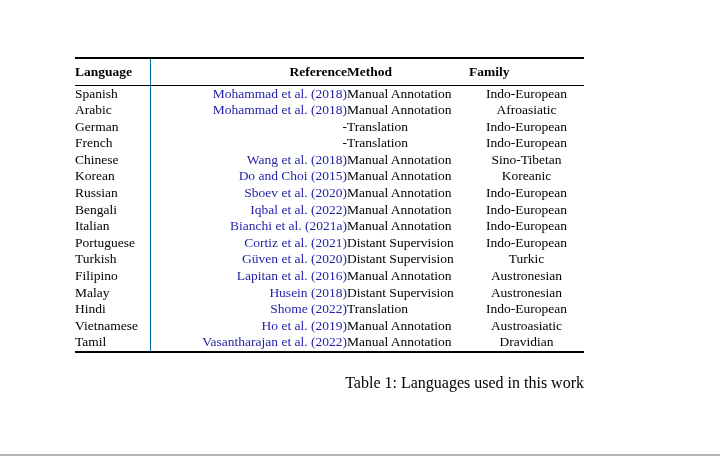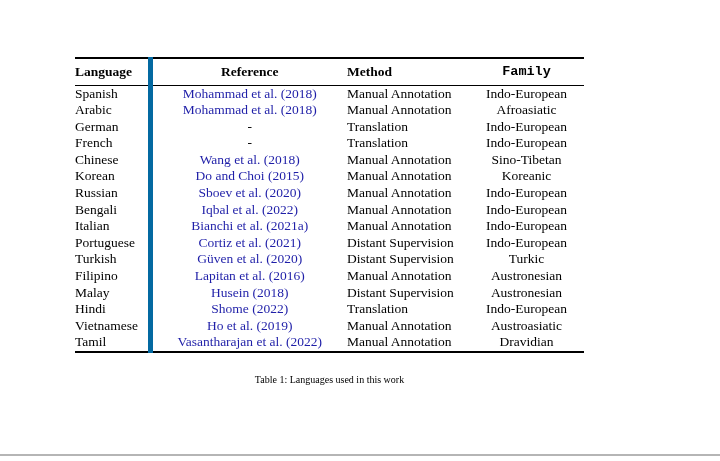--- a/index.html
+++ b/index.html
@@ -16,27 +16,27 @@
   }
   .lang-table th,.lang-table td{
     box-sizing:border-box;padding:0;margin:0;
     white-space:nowrap;overflow:hidden;vertical-align:middle;
   }
   .lang-table thead tr{height:27px;}
   .lang-table thead th{font-weight:bold;border-bottom:1.2px solid #000;}
   .lang-table tbody tr{height:16.6px;}
   .lang-table tbody td{line-height:16.6px;}
   .col-language{width:75px;text-align:left;padding-left:8px;}
-  .col-reference{width:197px;text-align:center;padding-left:12px;border-left:5px solid #0369a1;}
+  .col-reference{width:197px;text-align:right;padding-left:12px;border-left:1px solid #0369a1;}
   .col-method{width:122px;text-align:left;}
   .col-family{width:115px;text-align:center;}
-  th.col-family{text-align:center;font-family:Liberation Mono, monospace;}
+  th.col-family{text-align:left;}
   .citation{color:var(--citation-color,#1f1fa8);cursor:pointer;text-decoration:none;}
   .caption{
-    margin-top:21px;text-align:center;font-size:10px;color:#000;width:509px;
+    margin-top:21px;text-align:right;font-size:16px;color:#000;width:509px;
   }
   .page-divider{
     position:absolute;left:0;top:454px;width:720px;height:1.5px;
     background:#b5b5b5;
   }
 </style>
 </head>
 <body>
 
 <div class="page">

